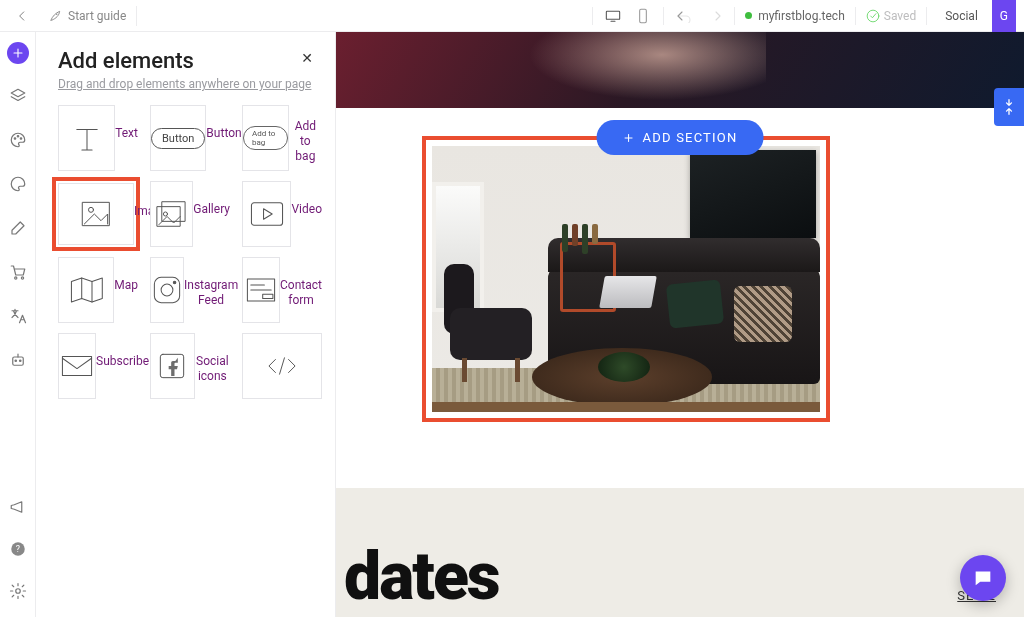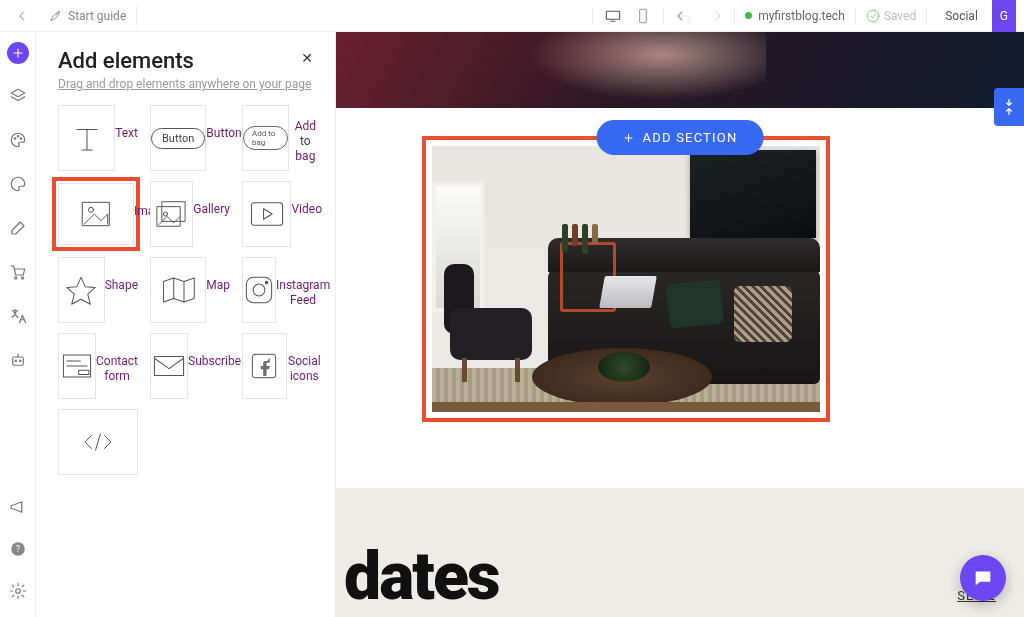--- a/index.html
+++ b/index.html
@@ -285,28 +285,20 @@
             <svg width="38" height="30" viewBox="0 0 44 34" class="icon-thin">
               <rect x="4" y="4" width="36" height="26" rx="3"></rect>
               <polygon points="18 11 28 17 18 23 18 11"></polygon>
             </svg>
           </div>
         <div class="clabel">Video</div>
       </div>
 
       <div class="cell">
         <div class="tile">
-            <svg width="34" height="32" viewBox="0 0 40 38" class="icon-thin">
-              <polygon points="20 4 25 15 37 16 28 24 31 36 20 30 9 36 12 24 3 16 15 15"></polygon>
-            </svg>
-          </div>
-        <div class="clabel">Shape</div>
-      </div>
-      <div class="cell">
-        <div class="tile">
             <svg width="36" height="32" viewBox="0 0 42 36" class="icon-thin">
               <polyline points="4 8 4 32 16 28 28 32 40 28 40 4 28 8 16 4 4 8"></polyline>
               <line x1="16" y1="4" x2="16" y2="28"></line>
               <line x1="28" y1="8" x2="28" y2="32"></line>
             </svg>
           </div>
         <div class="clabel">Map</div>
       </div>
       <div class="cell">
         <div class="tile">

